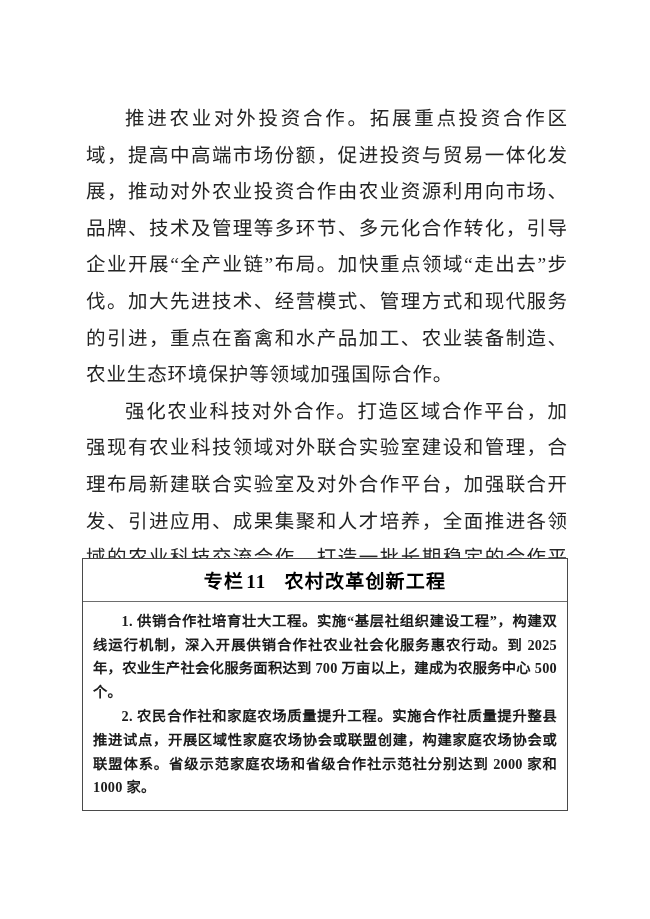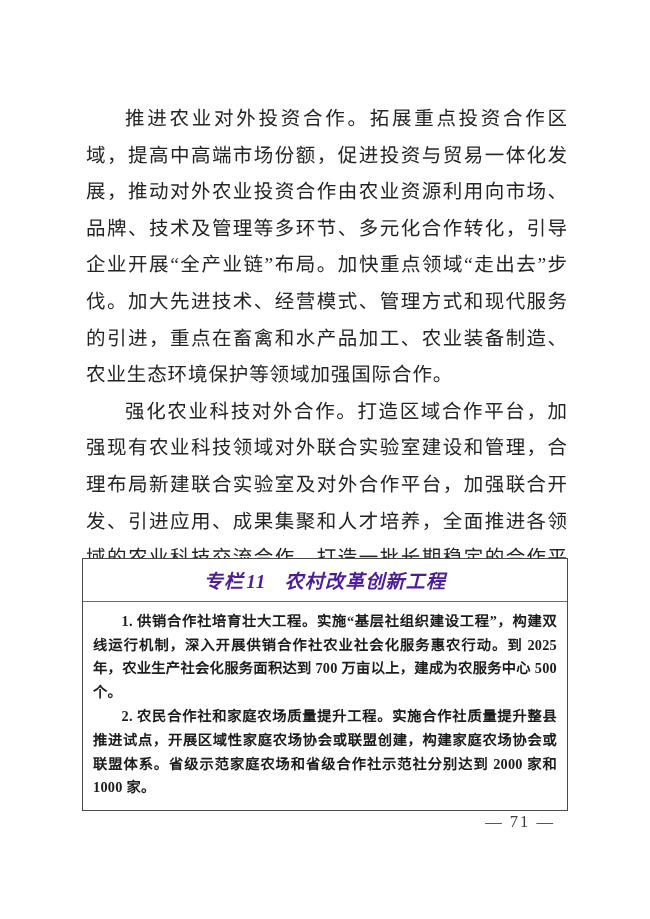--- a/index.html
+++ b/index.html
@@ -65,23 +65,22 @@
   .callout-header {
     border-bottom: 1.1px solid #6d6d6d;
     padding: 7px 0 8px 0;
     text-align: center;
   }
 
   .callout-title {
     font-size: 19px;
     font-weight: bold;
     letter-spacing: 1.2px;
-    color: #4c1d95;
+    color: #000000;
     font-family: "Liberation Sans", "DejaVu Sans", sans-serif;
-    font-style: italic;
   }
 
   .callout-title .seq {
     font-family: "Liberation Serif", "DejaVu Serif", serif;
     font-weight: bold;
     padding: 0 2px;
   }
   .callout-title .gap {
     display: inline-block;
     width: 16px;
@@ -139,17 +138,14 @@
   <section class="callout">
     <div class="callout-header">
       <span class="callout-title"><span>专栏</span><span class="seq">11</span><span class="gap"></span><span>农村改革创新工程</span></span>
     </div>
     <div class="callout-body">
       <p class="callout-item">1. 供销合作社培育壮大工程。实施“基层社组织建设工程”，构建双线运行机制，深入开展供销合作社农业社会化服务惠农行动。到 2025 年，农业生产社会化服务面积达到 700 万亩以上，建成为农服务中心 500 个。</p>
       <p class="callout-item">2. 农民合作社和家庭农场质量提升工程。实施合作社质量提升整县推进试点，开展区域性家庭农场协会或联盟创建，构建家庭农场协会或联盟体系。省级示范家庭农场和省级合作社示范社分别达到 2000 家和 1000 家。</p>
     </div>
   </section>
 
-  <div class="page-footer">
-    <span class="page-number">— 71 —</span>
-  </div>
 
 </div>
 
 </body></html>

